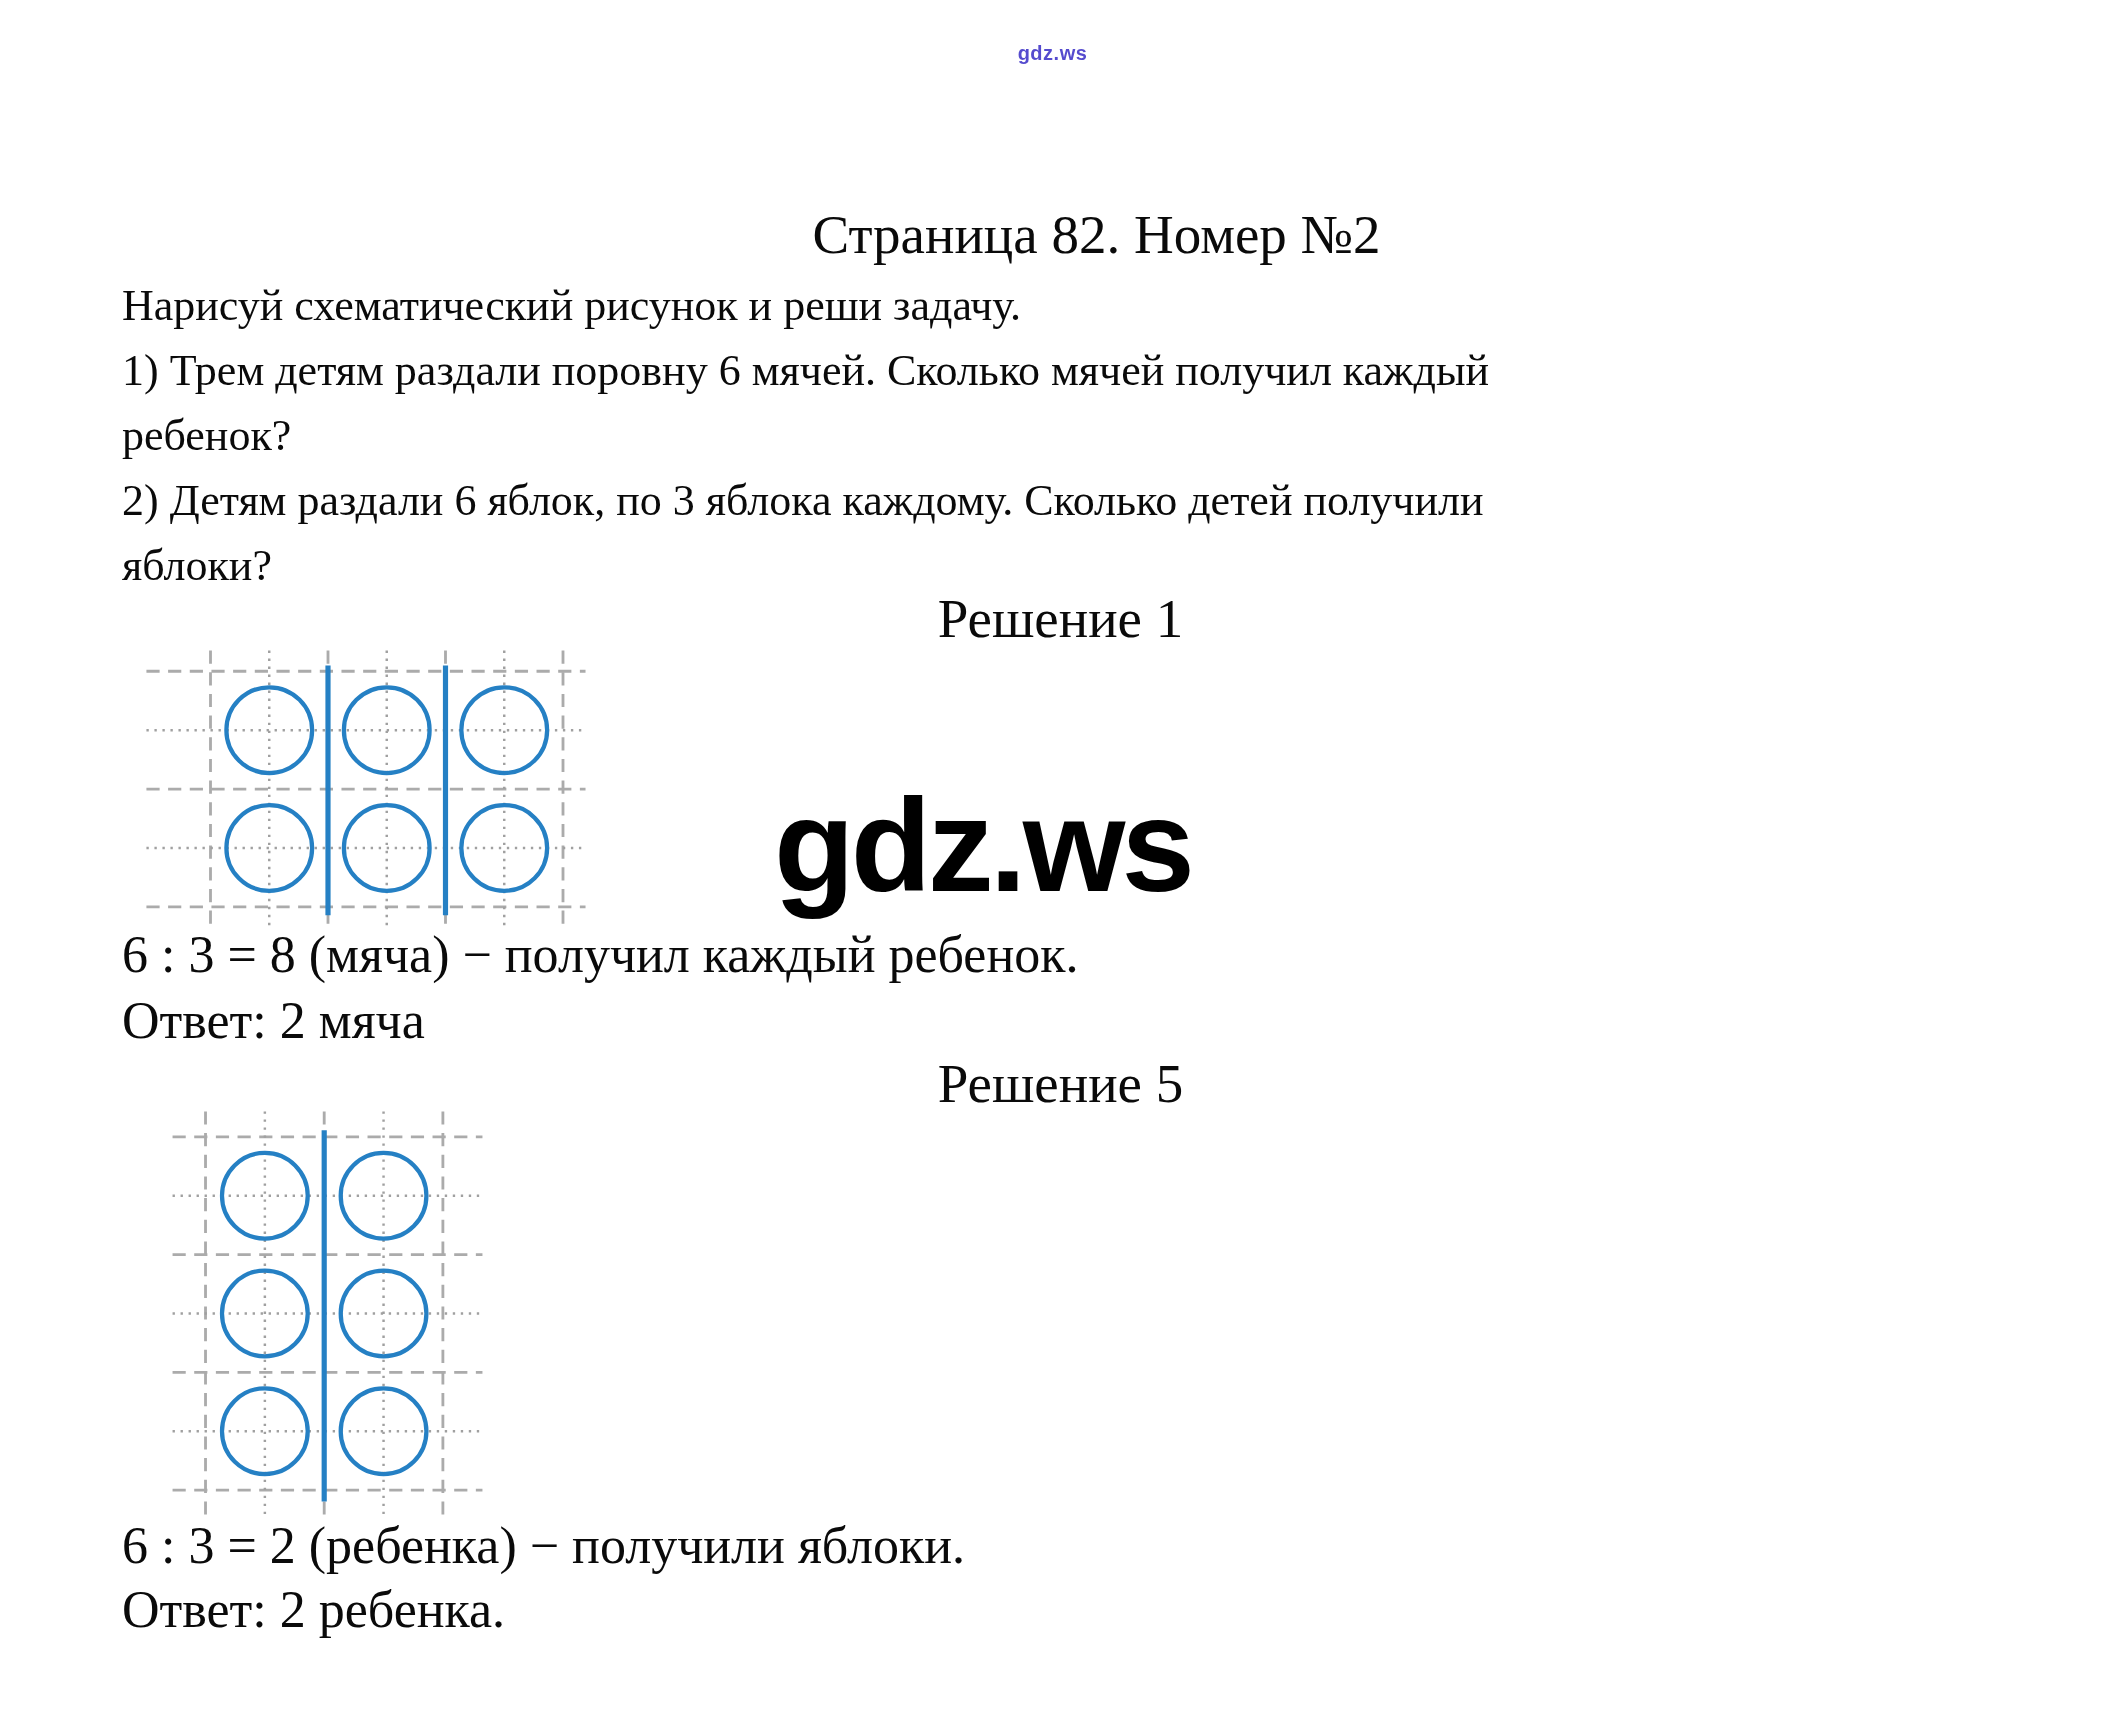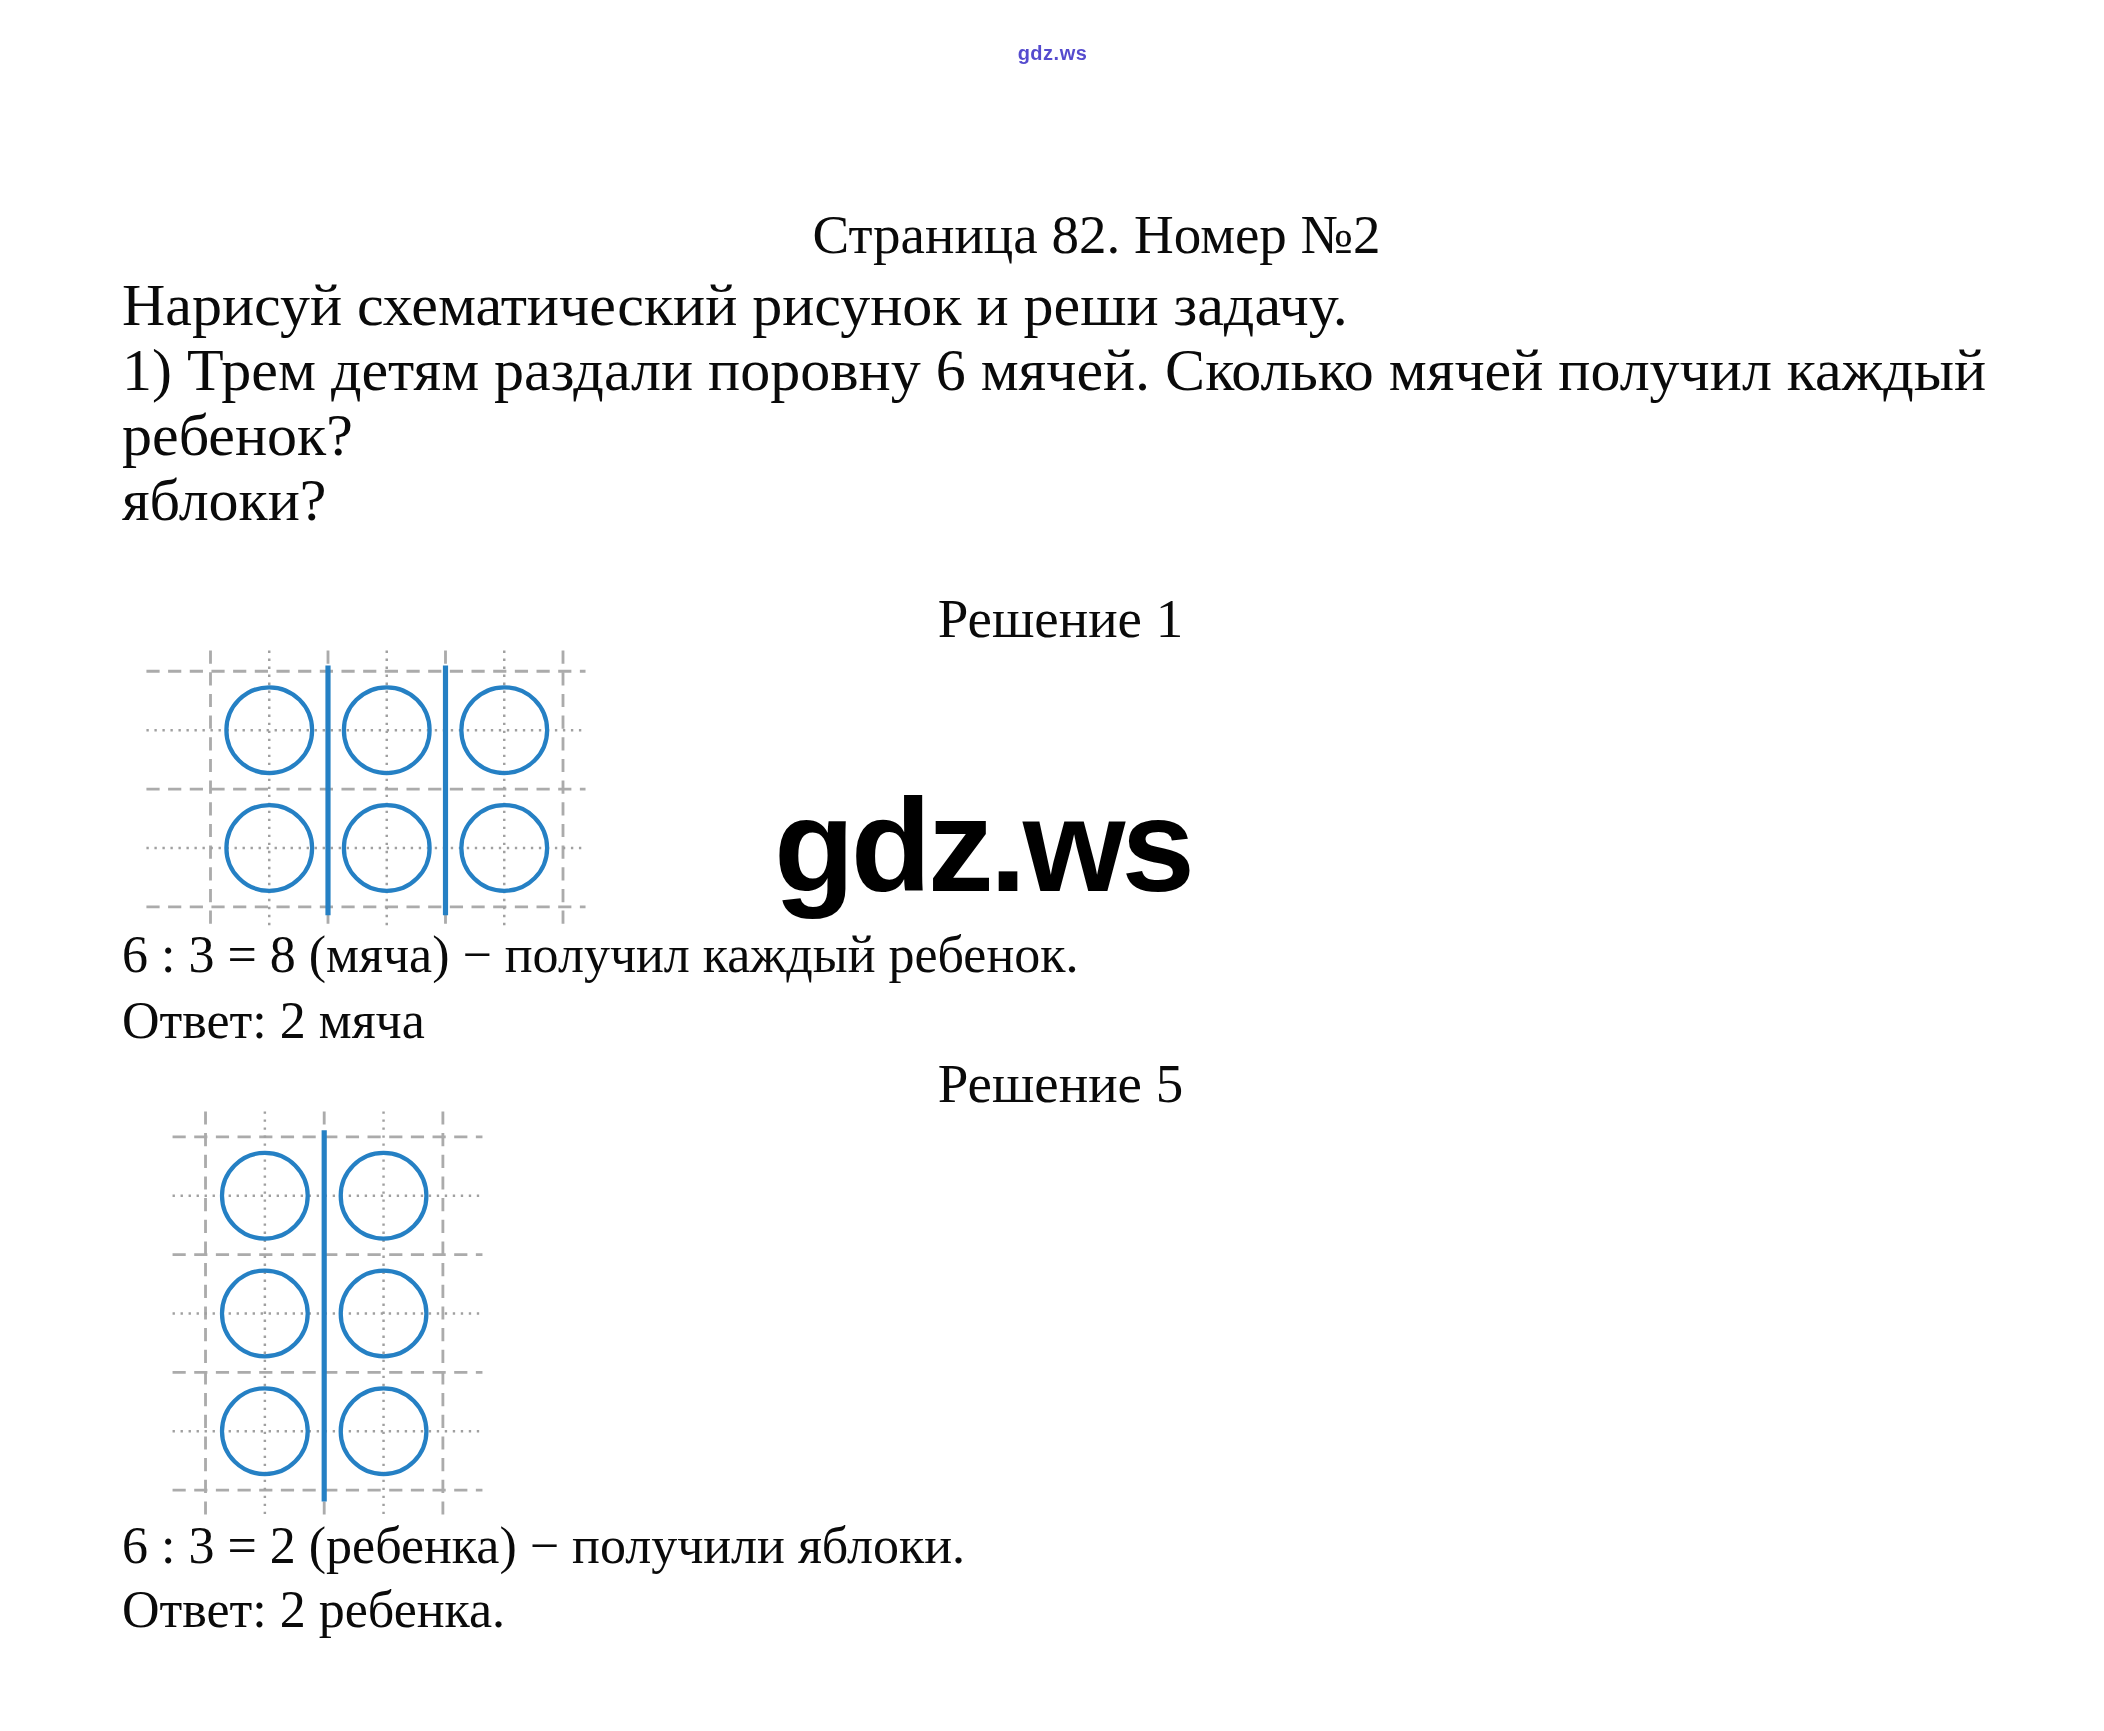--- a/index.html
+++ b/index.html
@@ -22,21 +22,21 @@
   }
   .title{
     position:absolute;top:166px;left:0;width:100%;margin:0;
     text-align:center;
     font-size:55px;font-weight:400;
     line-height:58px;
     padding-left:44px;
   }
   .problem{
     position:absolute;left:122px;top:233px;width:1883px;
-    font-size:60px;line-height:65px;
+    font-size:44px;line-height:65px;
   }
   .tline{white-space:nowrap;}
   .heading{
     position:absolute;left:8px;width:100%;margin:0;
     text-align:center;
     font-size:55px;font-weight:400;line-height:58px;
   }
   .h1pos{top:550px;}
   .h2pos{top:1015px;}
   .diagram{position:absolute;display:block;}
@@ -64,20 +64,21 @@
 <div class="page">
 
   <div class="wm-top" style="color: rgb(67, 56, 201);">gdz.ws</div>
 
   <h1 class="title">Страница 82. Номер №2</h1>
 
   <div class="problem">
     <div class="tline">Нарисуй схематический рисунок и реши задачу.</div>
     <div class="tline">1) Трем детям раздали поровну 6 мячей. Сколько мячей получил каждый</div>
     <div class="tline">ребенок?</div>
+    <div class="tline">2) Детям раздали 6 яблок, по 3 яблока каждому. Сколько детей получили</div>
     <div class="tline">яблоки?</div>
   </div>
 
   <h2 class="heading h1pos">Решение 1</h2>
 
   <svg class="diagram d1" id="diagram1" xmlns="http://www.w3.org/2000/svg" width="457" height="294" viewBox="0 0 485 312">
       <line x1="78" y1="8" x2="78" y2="305" stroke="#ababab" stroke-width="3" stroke-dasharray="14 9" stroke-linecap="butt"></line>
       <line x1="202.7" y1="8" x2="202.7" y2="305" stroke="#ababab" stroke-width="3" stroke-dasharray="14 9" stroke-linecap="butt"></line>
       <line x1="327.4" y1="8" x2="327.4" y2="305" stroke="#ababab" stroke-width="3" stroke-dasharray="14 9" stroke-linecap="butt"></line>
       <line x1="452.1" y1="8" x2="452.1" y2="305" stroke="#ababab" stroke-width="3" stroke-dasharray="14 9" stroke-linecap="butt"></line>

